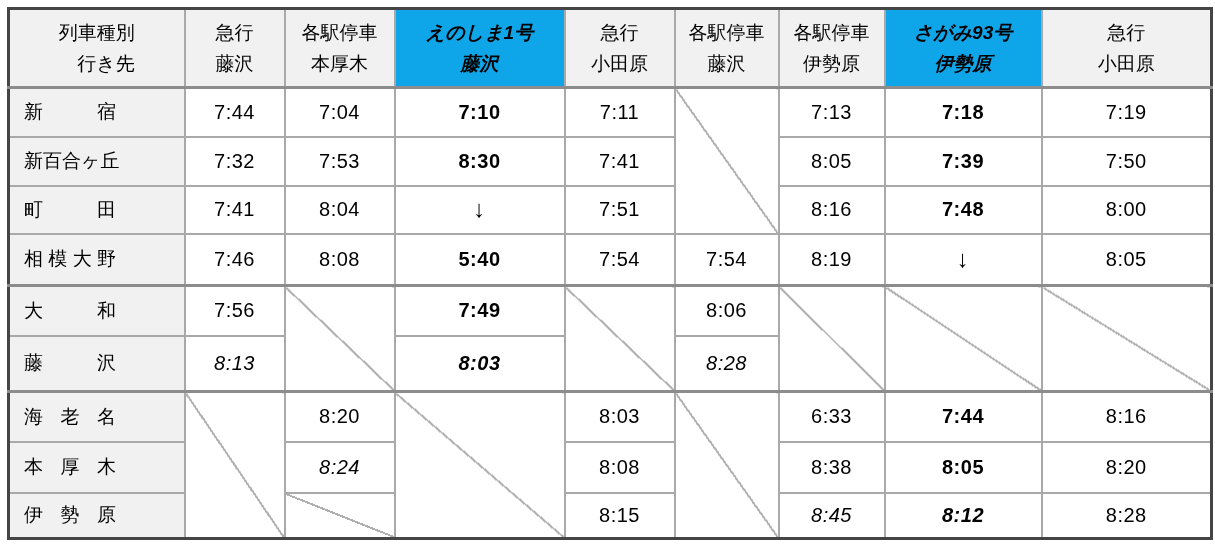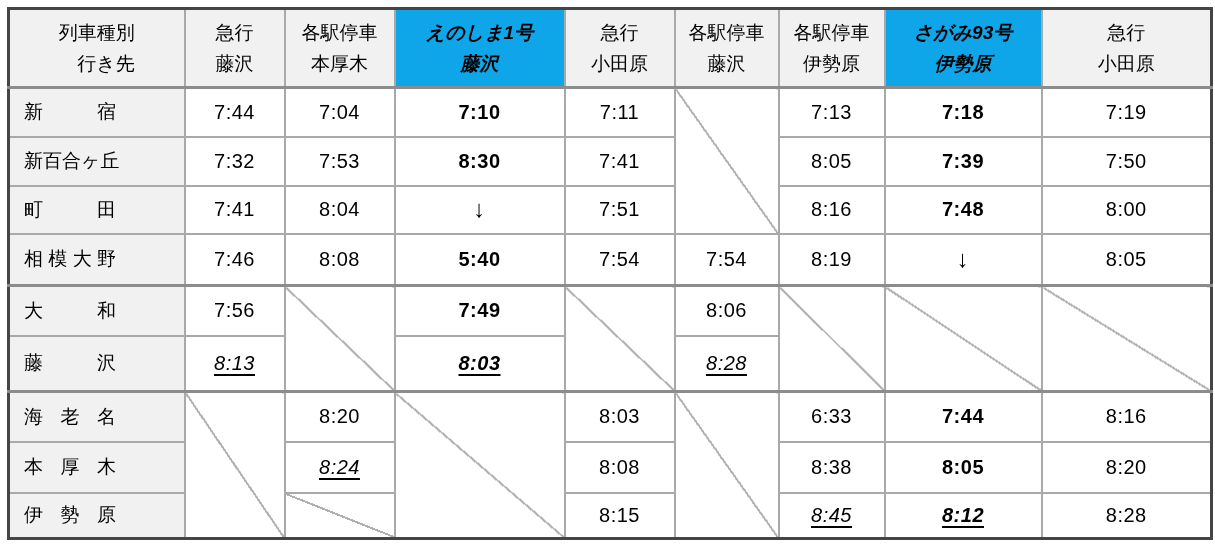--- a/index.html
+++ b/index.html
@@ -16,21 +16,21 @@
   .corner-inner{display:inline-block;text-align:right;font-size:19px;line-height:31px;}
 
   
   tbody th.station{background:#f1f1f1;font-weight:normal;}
   .jname{display:flex;justify-content:space-between;width:92px;margin-left:14px;font-size:19px;}
   .jname span{display:inline-block;}
 
   
   td{font-size:20px;background:#ffffff;letter-spacing:0.5px;}
   .b{font-weight:bold;text-align:center;}
-  .arr{font-style:italic;text-decoration:underline;text-underline-offset:4px;}
+  .arr{font-style:italic;text-underline-offset:4px;}
   .arrow{font-size:24px;line-height:1;}
 
   
   td.diag{background-image:linear-gradient(to top right,
       transparent calc(50% - 1px),
       #b0b0b0 calc(50% - 1px),
       #b0b0b0 calc(50% + 1px),
       transparent calc(50% + 1px));}
 
   

